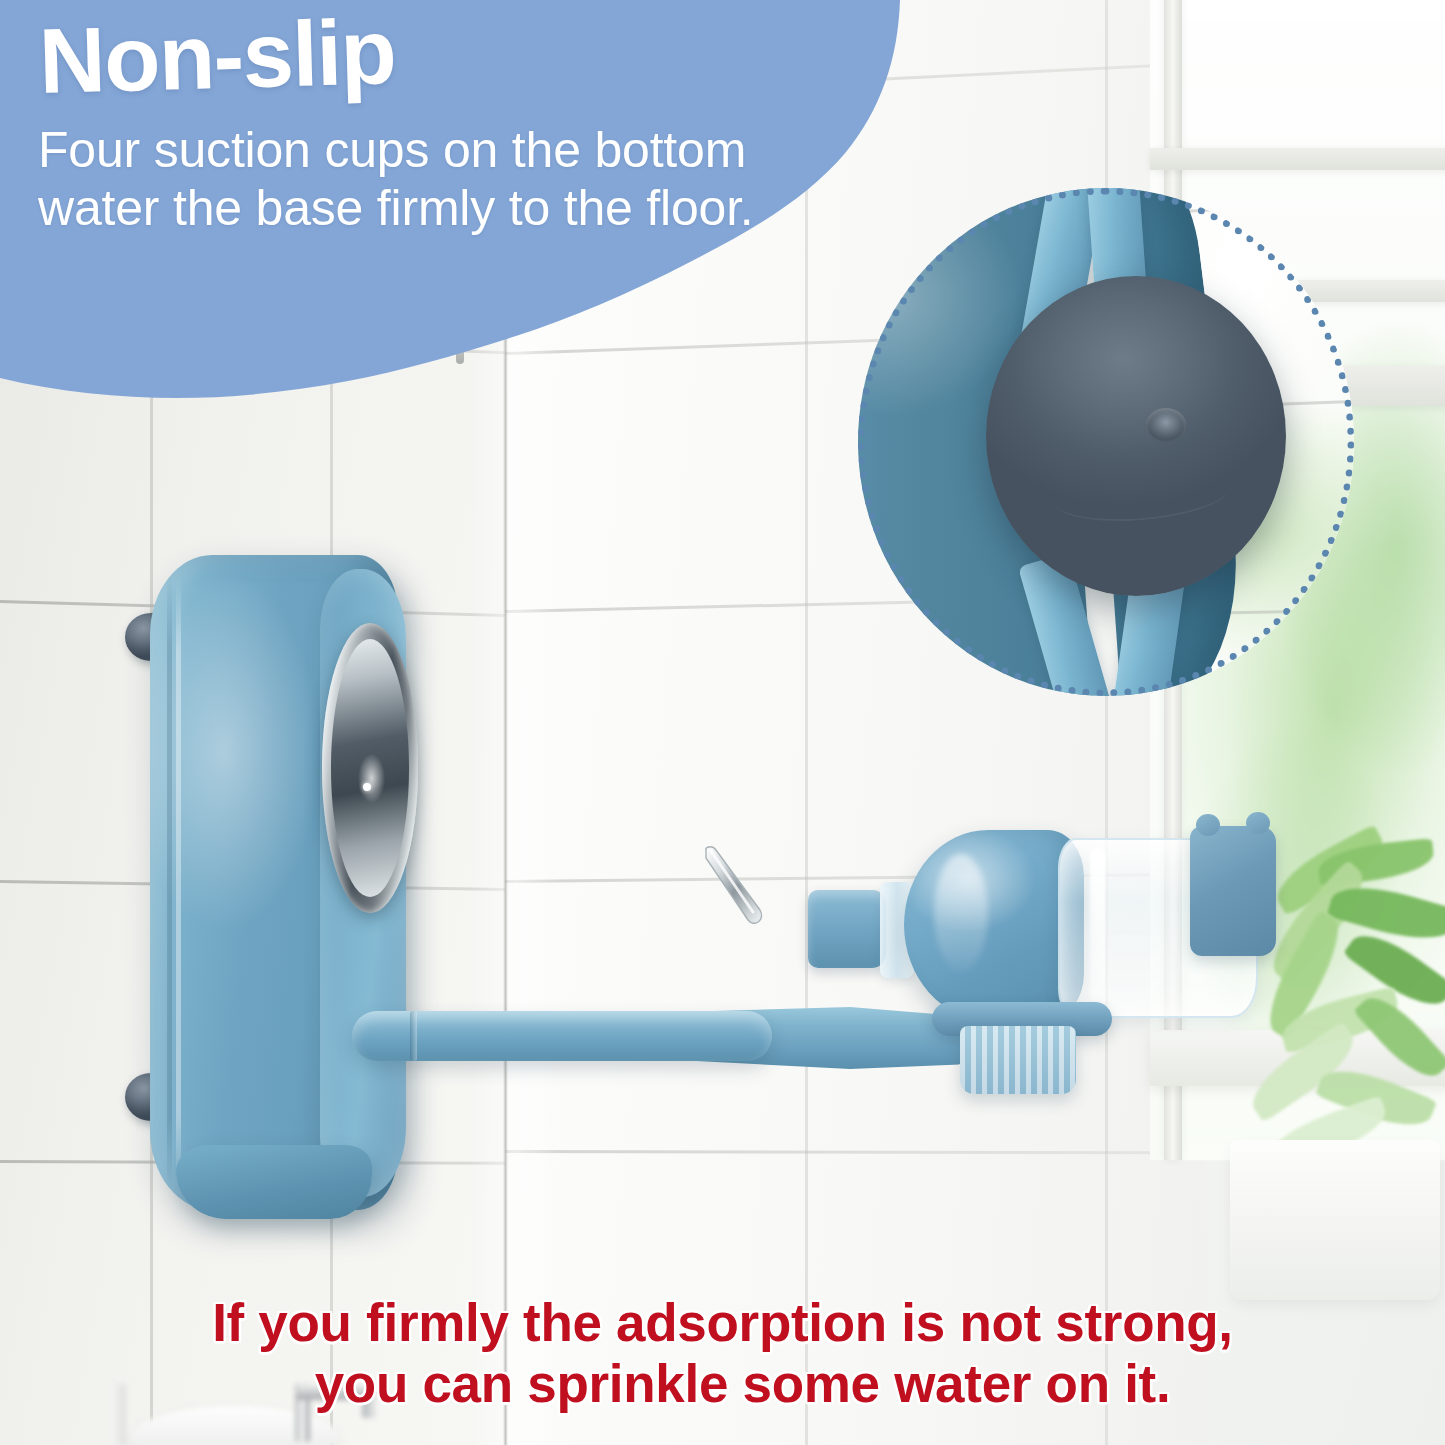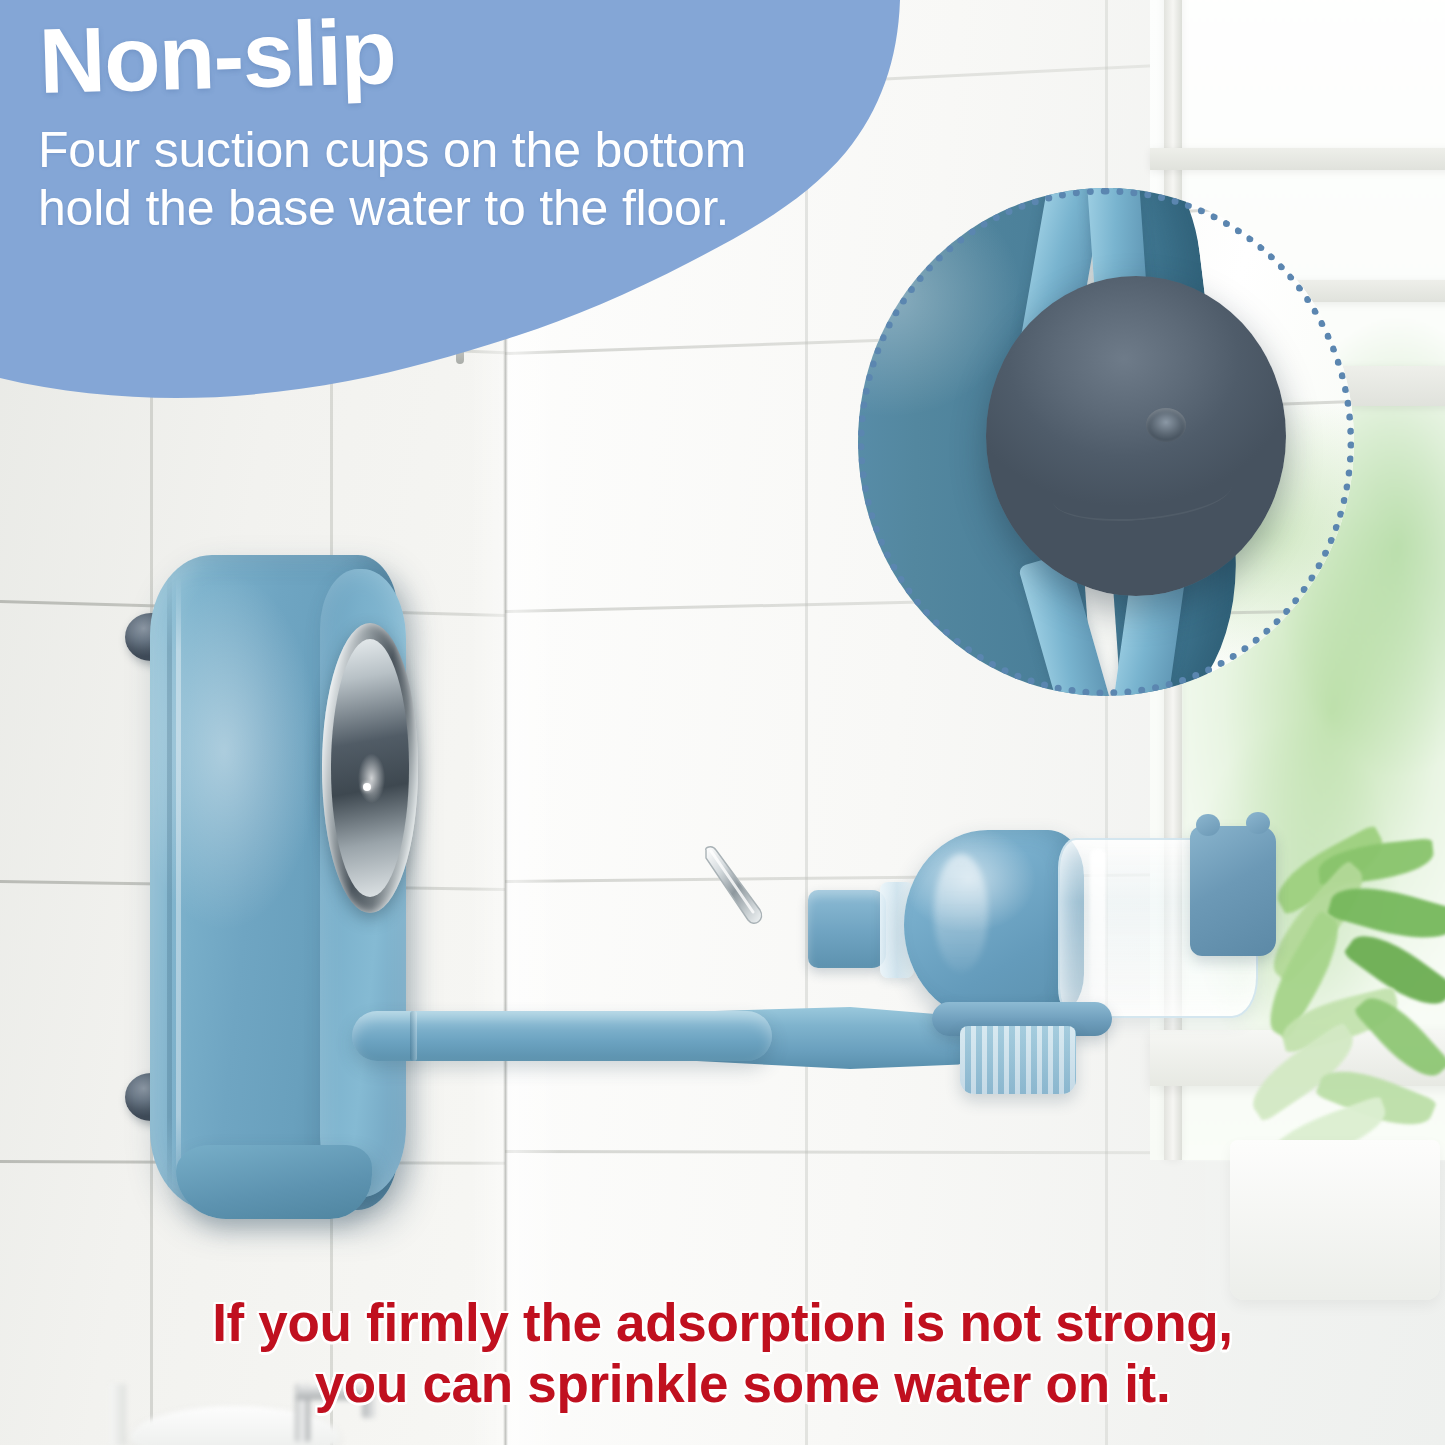--- a/index.html
+++ b/index.html
@@ -560,21 +560,21 @@
     <path d="M0,0 L900,0 C898,60 880,110 846,152
              C806,200 748,232 690,262
              C628,294 572,318 516,336
              C458,355 404,370 348,381
              C290,392 232,398 176,398
              C120,398 58,392 0,378 Z" fill="#84A6D6"></path>
   </svg>
 
   <div class="bubble-text">
     <div class="headline">Non-slip</div>
-    <div class="subline">Four suction cups on the bottom hold the base water to the floor.</div>
+    <div class="subline">Four suction cups on the bottom water the base firmly to the floor.</div>
   </div>
 
   <div class="inset">
     <div class="inset-disc">
       <div class="inset-photo">
         <div class="inset-bg">
           <div class="inset-grout" style="top:40px;  transform:rotate(-3deg);"></div>
           <div class="inset-grout" style="top:230px; transform:rotate(-2deg);"></div>
           <div class="inset-grout" style="top:430px; transform:rotate(-1deg);"></div>
         </div>

